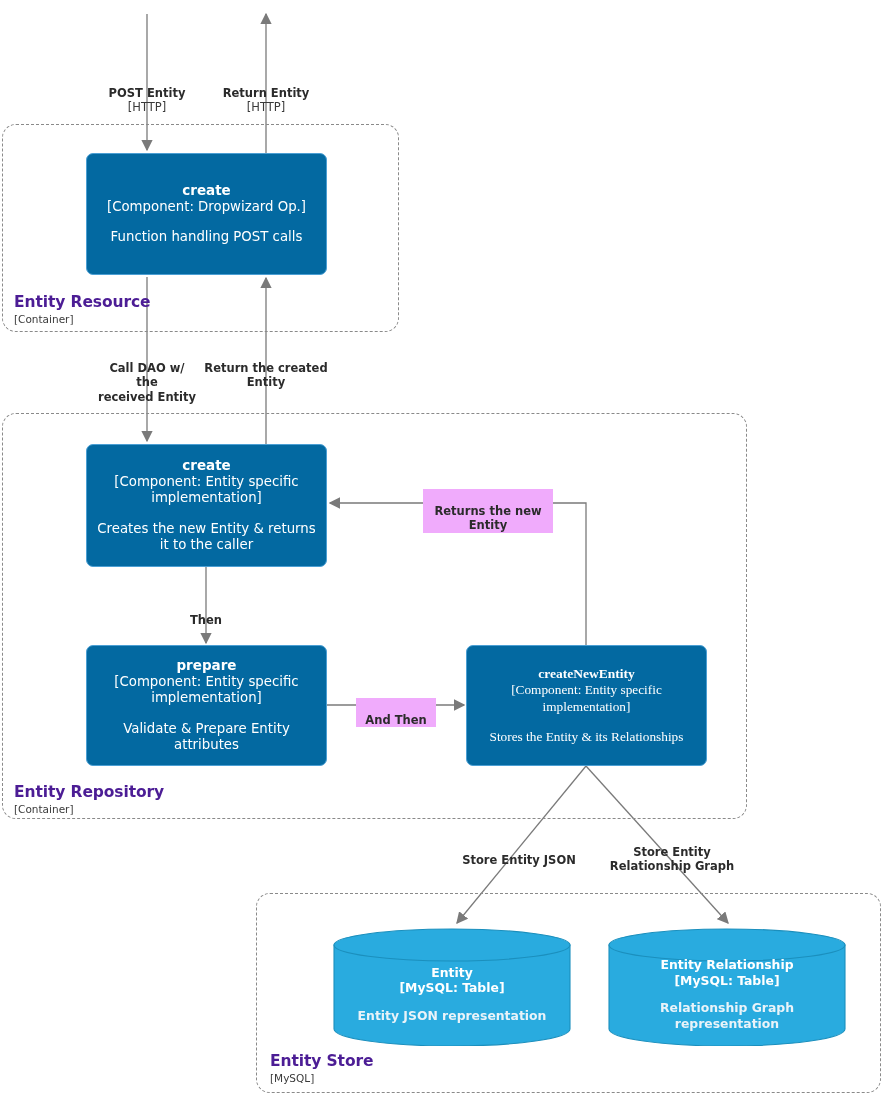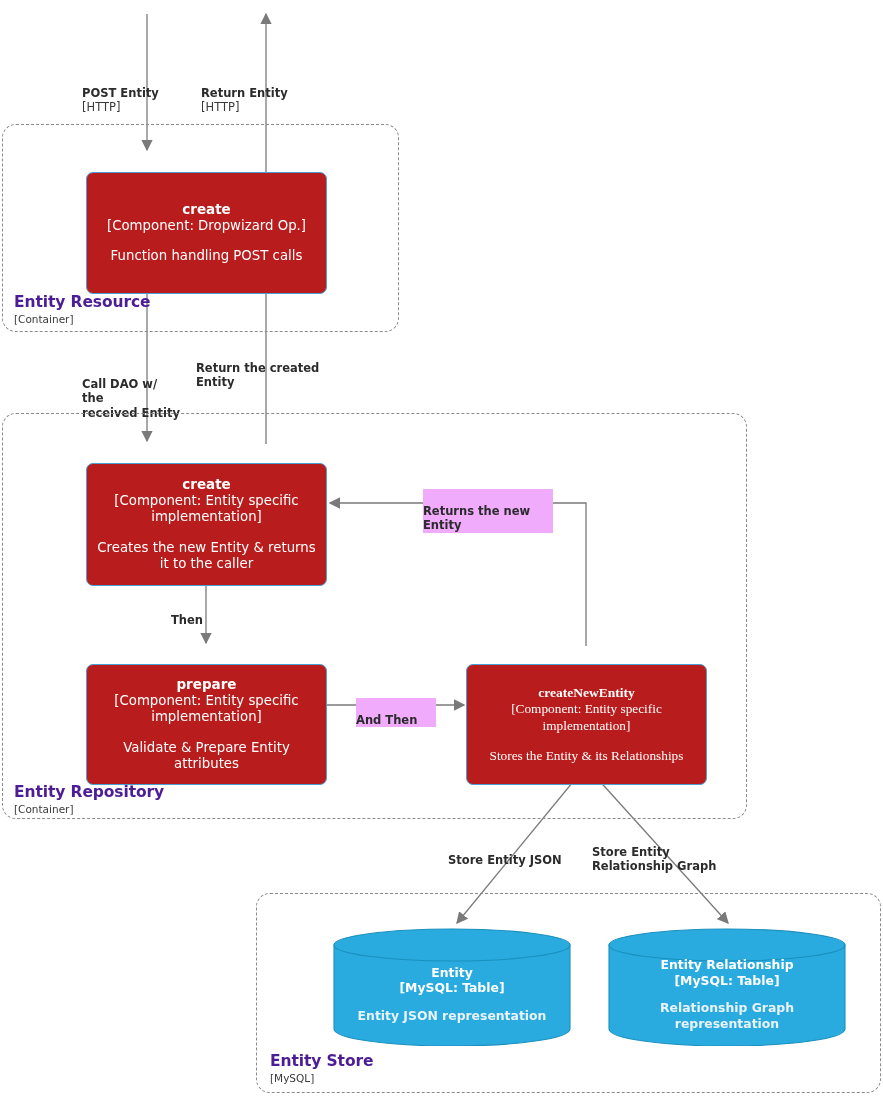--- a/index.html
+++ b/index.html
@@ -49,31 +49,30 @@
     display: block;
     font-size: 10.5px;
     color: #3a3a3a;
     margin-top: 1px;
   }
 
   
   .component {
     position: absolute;
     box-sizing: border-box;
-    background: #b91c1c;
+    background: #0369a1;
     border: 1px solid #4b9fd4;
     border-radius: 7px;
     color: #ffffff;
     display: flex;
     flex-direction: column;
     align-items: center;
     justify-content: center;
     text-align: center;
     padding: 6px 8px;
-    margin-top: 19px;
   }
   .component .c-name {
     font-size: 13.5px;
     font-weight: bold;
     line-height: 1.25;
   }
   .component .c-tech {
     font-size: 13.3px;
     font-weight: normal;
     line-height: 1.22;
@@ -128,21 +127,21 @@
     margin-top: 12px;
     color: #e9f3f9;
   }
 
   
   .edge-label {
     position: absolute;
     font-size: 11.5px;
     font-weight: bold;
     color: #2b2b2b;
-    text-align: left;
+    text-align: center;
     line-height: 1.28;
     white-space: pre-line;
   }
   .edge-label .el-tech {
     display: block;
     font-weight: normal;
     font-size: 11.5px;
     color: #3a3a3a;
   }
 </style>
@@ -180,21 +179,21 @@
   <div class="edge-label" style="left:82px; top:71px; width:130px;">
     <span>POST Entity</span>
     <span class="el-tech">[HTTP]</span>
   </div>
 
   <div class="edge-label" style="left:201px; top:71px; width:130px;">
     <span>Return Entity</span>
     <span class="el-tech">[HTTP]</span>
   </div>
 
-  <div class="edge-label" style="left:82px; top:362px; width:130px;">
+  <div class="edge-label" style="left:82px; top:346px; width:130px;">
     <span>Call DAO w/
 the
 received Entity</span>
   </div>
 
   <div class="edge-label" style="left:196px; top:346px; width:140px;">
     <span>Return the created
 Entity</span>
   </div>
 

